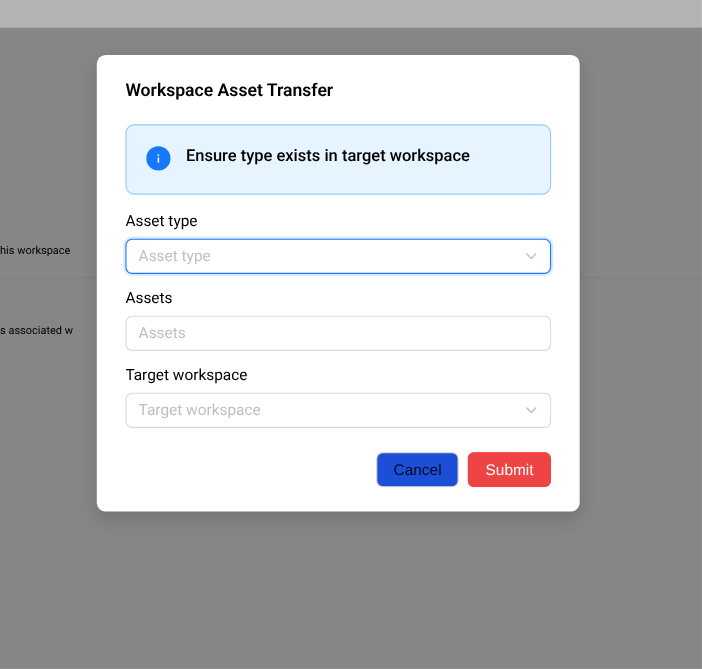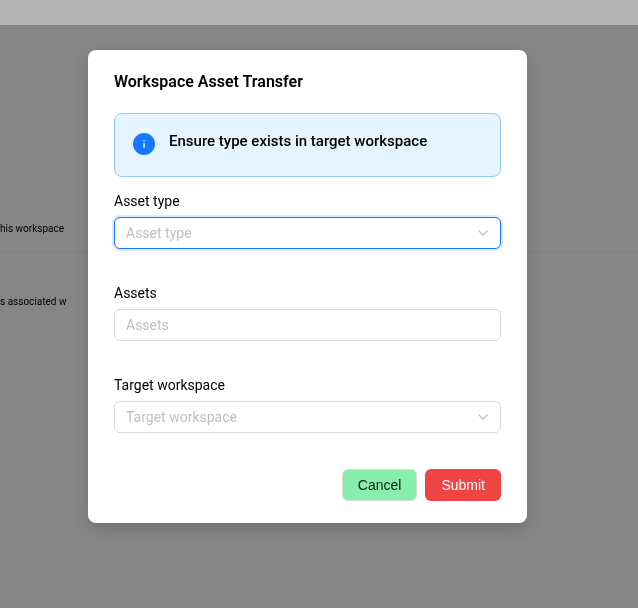--- a/index.html
+++ b/index.html
@@ -99,21 +99,21 @@
       font-weight: 500;
       color: #000;
       margin-bottom: 8px;
     }
     .alert-desc {
       font-size: 14px;
       color: #353535;
       line-height: 1.55;
     }
     .field {
-      margin-bottom: 36px;
+      margin-bottom: 14px;
     }
     .field-label {
       font-size: 14px;
       color: #000;
       margin-bottom: 8px;
       display: block;
     }
     .select {
       width: 100%;
       height: 32px;
@@ -157,21 +157,21 @@
       padding: 0 15px;
       border-radius: 6px;
       font-size: 14px;
       cursor: pointer;
       display: inline-flex;
       align-items: center;
       justify-content: center;
       border: 1px solid transparent;
     }
     .btn-default {
-      background: #86efac;
+      background: #1d4ed8;
       border-color: #d9d9d9;
       color: rgba(0,0,0,0.88);
     }
     .btn-primary {
       background: #ef4444;
       color: #fff;
     }
   </style>
 </head>
 <body>

